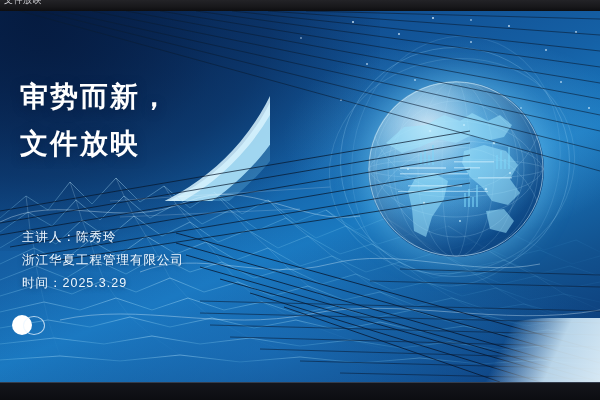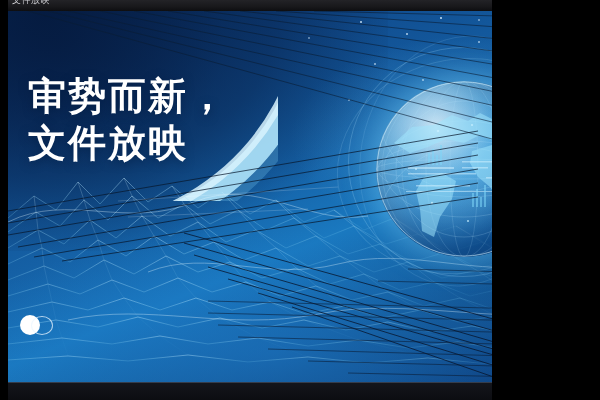--- a/index.html
+++ b/index.html
@@ -1,18 +1,18 @@
 <!DOCTYPE html>
 <html><head>
 <meta charset="utf-8">
 <style>
   html,body{margin:0;padding:0;background:#000;}
   body{width:600px;height:400px;overflow:hidden;font-family:"Liberation Sans","DejaVu Sans",sans-serif;}
 
-  .app{position:relative;width:484px;height:400px;background:#0d0d0f;overflow:hidden;margin-left:8px;}
+  .app{position:relative;width:600px;height:400px;background:#0d0d0f;overflow:hidden;}
 
   
   .topbar{
     position:absolute;left:0;top:0;width:600px;height:11px;
     background:linear-gradient(180deg,#232327 0%,#18181b 60%,#0e0e10 100%);
     overflow:hidden;z-index:40;
   }
   .topbar-label{
     position:absolute;left:4px;top:-5px;
     font-size:9px;line-height:11px;color:#cfcfd4;white-space:nowrap;
@@ -97,21 +97,21 @@
   
   .wedge-br{
     position:absolute;right:-10px;bottom:-6px;width:150px;height:70px;
     background:linear-gradient(115deg, rgba(255,255,255,0) 0%, rgba(208,236,250,.0) 30%, rgba(214,238,251,.85) 62%, rgba(232,247,255,.95) 100%);
     border-top-left-radius:90px 50px;
   }
 
   
   .title{
     position:absolute;left:20px;top:62px;width:330px;
-    color:#ffffff;font-size:38px;line-height:47px;font-weight:bold;
+    color:#ffffff;font-size:28px;line-height:47px;font-weight:bold;
     letter-spacing:2px;
     text-shadow:0 2px 10px rgba(4,26,60,.55);
     z-index:20;
   }
   .title-l2{display:block;}
   .subtitle{
     position:absolute;left:22px;top:215px;width:330px;z-index:20;
     color:#eef7ff;font-size:12.5px;line-height:23px;letter-spacing:1px;
     text-shadow:0 1px 5px rgba(4,26,60,.6);
   }
@@ -331,20 +331,25 @@
       </g>
     </svg>
 
     <div class="wedge-br"></div>
 
     <div class="title">
       <span>审势而新，</span>
       <span class="title-l2">文件放映</span>
     </div>
 
+    <div class="subtitle">
+      <span class="sub-line">主讲人：陈秀玲</span>
+      <span class="sub-line">浙江华夏工程管理有限公司</span>
+      <span class="sub-line">时间：2025.3.29</span>
+    </div>
 
     <div class="pointer">
       <span class="pointer-dot"></span>
       <span class="pointer-ring"></span>
     </div>
 
   </div>
 
   <div class="bottombar">
     <span></span>

